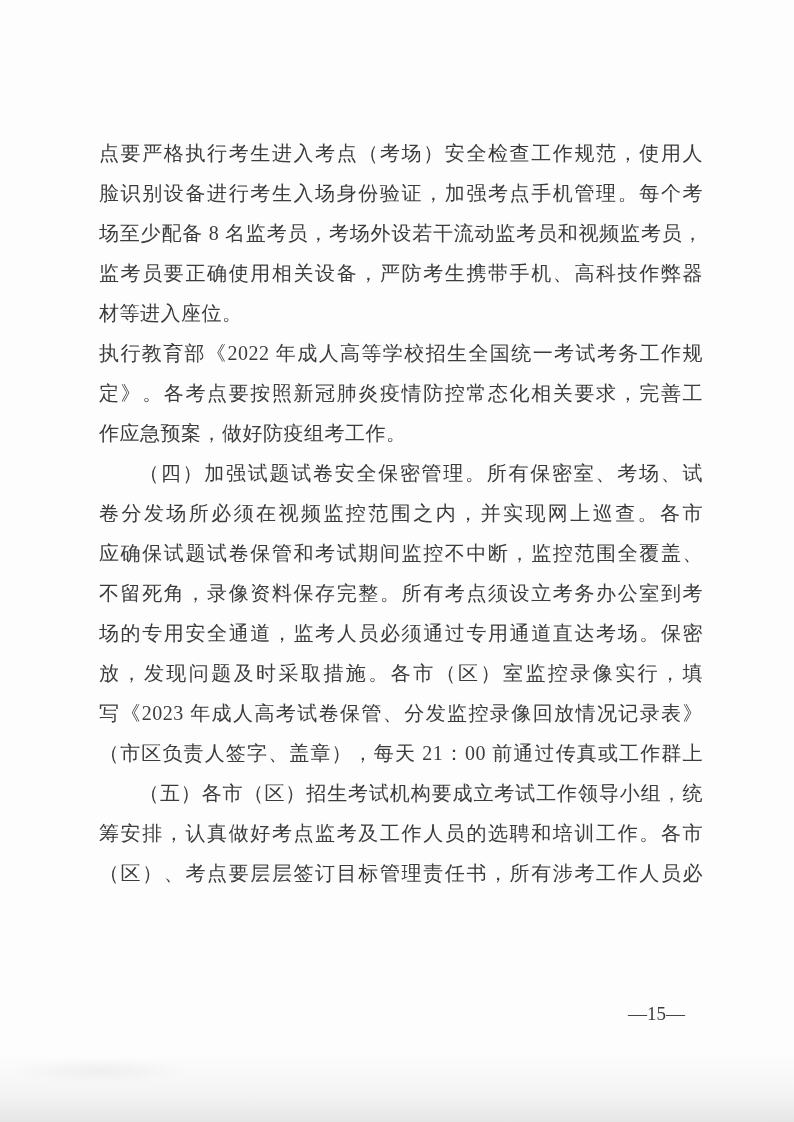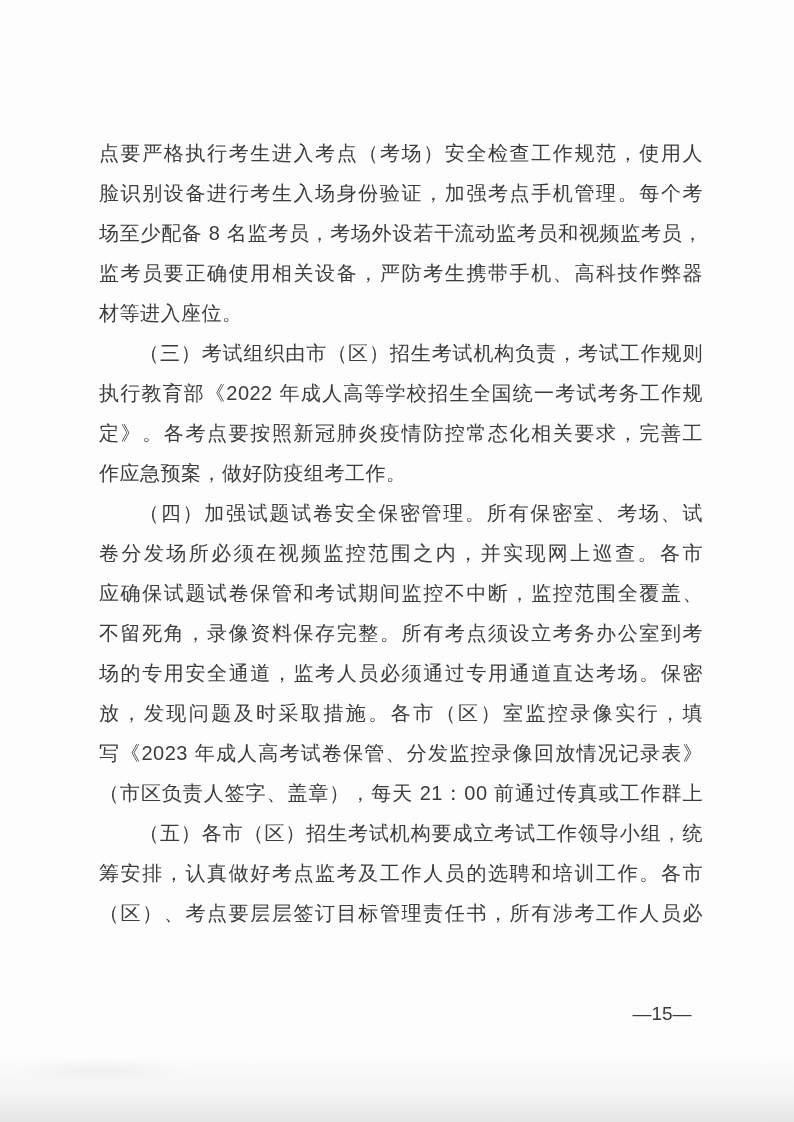--- a/index.html
+++ b/index.html
@@ -6,21 +6,21 @@
     margin: 0;
     padding: 0;
     background: #ffffff;
   }
   .page {
     position: relative;
     width: 794px;
     height: 1122px;
     overflow: hidden;
     background: var(--bg-color, #fdfdfd);
-    font-family: Liberation Sans, sans-serif;
+    font-family: Liberation Serif, serif;
   }
   .doc-body {
     position: absolute;
     left: 99px;
     top: 133px;
     width: 604px;
   }
   .line {
     font-size: 20px;
     line-height: 40px;
@@ -36,21 +36,21 @@
   }
   .line.indent {
     padding-left: 40px;
   }
   .page-number {
     position: absolute;
     top: 1002px;
     left: 628px;
     width: 68px;
     height: 24px;
-    text-align: center;
+    text-align: left;
     font-size: 19px;
     line-height: 24px;
     color: var(--text-color, #3d3d3d);
   }
   .scan-shade {
     position: absolute;
     left: 0;
     right: 0;
     bottom: 0;
     height: 70px;
@@ -75,21 +75,20 @@
 </head>
 <body>
 
 <div class="page">
   <div class="doc-body">
       <div class="line justify">点要严格执行考生进入考点（考场）安全检查工作规范，使用人</div>
       <div class="line justify">脸识别设备进行考生入场身份验证，加强考点手机管理。每个考</div>
       <div class="line justify">场至少配备 8 名监考员，考场外设若干流动监考员和视频监考员，</div>
       <div class="line justify">监考员要正确使用相关设备，严防考生携带手机、高科技作弊器</div>
       <div class="line">材等进入座位。</div>
-      <div class="line justify indent">（三）考试组织由市（区）招生考试机构负责，考试工作规则</div>
       <div class="line justify">执行教育部《2022 年成人高等学校招生全国统一考试考务工作规</div>
       <div class="line justify">定》。各考点要按照新冠肺炎疫情防控常态化相关要求，完善工</div>
       <div class="line">作应急预案，做好防疫组考工作。</div>
       <div class="line justify indent">（四）加强试题试卷安全保密管理。所有保密室、考场、试</div>
       <div class="line justify">卷分发场所必须在视频监控范围之内，并实现网上巡查。各市（区）</div>
       <div class="line justify">应确保试题试卷保管和考试期间监控不中断，监控范围全覆盖、</div>
       <div class="line justify">不留死角，录像资料保存完整。所有考点须设立考务办公室到考</div>
       <div class="line justify">场的专用安全通道，监考人员必须通过专用通道直达考场。保密</div>
       <div class="line justify">放，发现问题及时采取措施。各市（区）室监控录像实行，填</div>
       <div class="line justify">写《2023 年成人高考试卷保管、分发监控录像回放情况记录表》</div>

